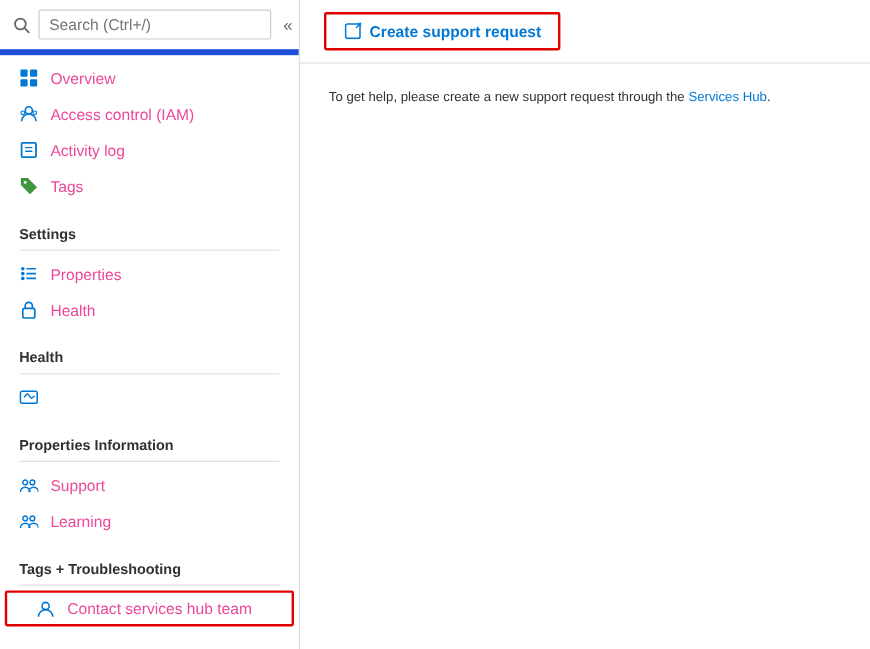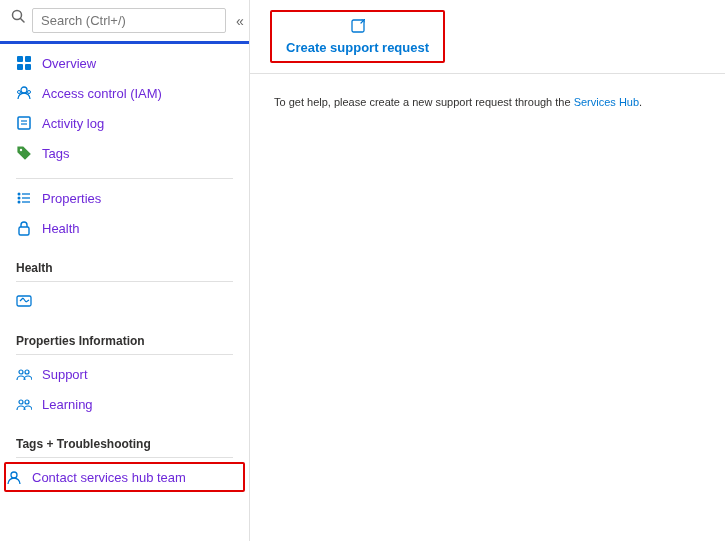--- a/index.html
+++ b/index.html
@@ -11,22 +11,23 @@
       background: #fff;
       border-right: 1px solid #e0e0e0;
       display: flex;
       flex-direction: column;
       height: 100%;
       overflow-y: auto;
     }
 
     .search-bar {
       display: flex;
+      align-items: center;
       padding: 8px 10px;
-      border-bottom: 3px solid #1d4ed8;
+      border-bottom: 5px solid #1d4ed8;
       gap: 6px;
     }
 
     .search-input {
       flex: 1;
       border: 1px solid #ccc;
       border-radius: 2px;
       padding: 4px 8px;
       font-size: 13px;
       color: #666;
@@ -58,29 +59,29 @@
       border-top: 1px solid #e0e0e0;
       margin: 2px 16px 4px 16px;
     }
 
     .nav-item {
       display: flex;
       align-items: center;
       padding: 7px 16px;
       cursor: pointer;
       gap: 10px;
-      color: #6d28d9;
+      color: #ec4899;
       font-size: 13px;
     }
 
     .nav-item.highlighted {
       border: 2px solid #e00000;
       background: #fff;
       margin: 2px 4px;
-      padding: 5px 0;
+      padding: 5px 24px;
       border-radius: 2px;
       align-items: center;
     }
 
     .nav-icon {
       width: 16px;
       height: 16px;
       display: flex;
       align-items: center;
       justify-content: center;
@@ -107,21 +108,20 @@
       align-items: center;
       gap: 6px;
       border: 2px solid #e00000;
       background: #fff;
       color: #0078d4;
       padding: 6px 14px;
       cursor: pointer;
       font-size: 13px;
       font-weight: 600;
       border-radius: 2px;
-      flex-direction: column;
     }
 
     .main-body {
       padding: 20px 24px;
       flex: 1;
     }
 
     .help-text {
       font-size: 11px;
       color: #323130;
@@ -199,20 +199,21 @@
         <svg width="16" height="16" viewBox="0 0 16 16">
           <polygon points="2,2 7,2 14,9 9,14 2,7" stroke="#107c10" stroke-width="1.2" fill="#107c10" opacity="0.8"></polygon>
           <circle cx="5" cy="5" r="1.2" fill="white"></circle>
         </svg>
       </span>
       <span>Tags</span>
     </div>
   </div>
 
   <div class="nav-section">
+    <div class="nav-section-label">Settings</div>
     <hr class="nav-divider">
     <div class="nav-item">
       <span class="nav-icon icon-props">
         <svg width="16" height="16" viewBox="0 0 16 16">
             <circle cx="3" cy="4" r="1.5" fill="#0078d4"></circle>
             <line x1="6" y1="4" x2="14" y2="4" stroke="#0078d4" stroke-width="1.3"></line>
             <circle cx="3" cy="8" r="1.5" fill="#0078d4"></circle>
             <line x1="6" y1="8" x2="14" y2="8" stroke="#0078d4" stroke-width="1.3"></line>
             <circle cx="3" cy="12" r="1.5" fill="#0078d4"></circle>
             <line x1="6" y1="12" x2="14" y2="12" stroke="#0078d4" stroke-width="1.3"></line>

